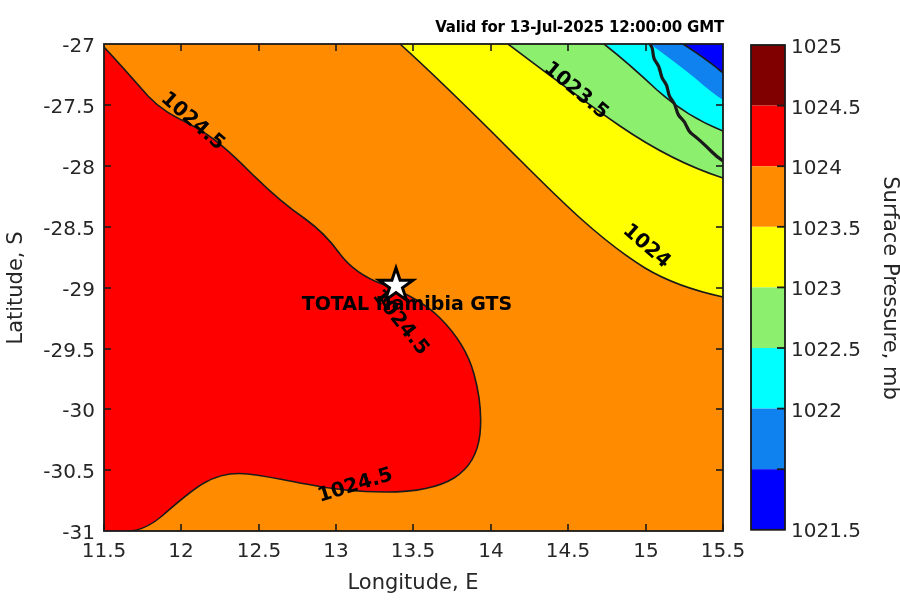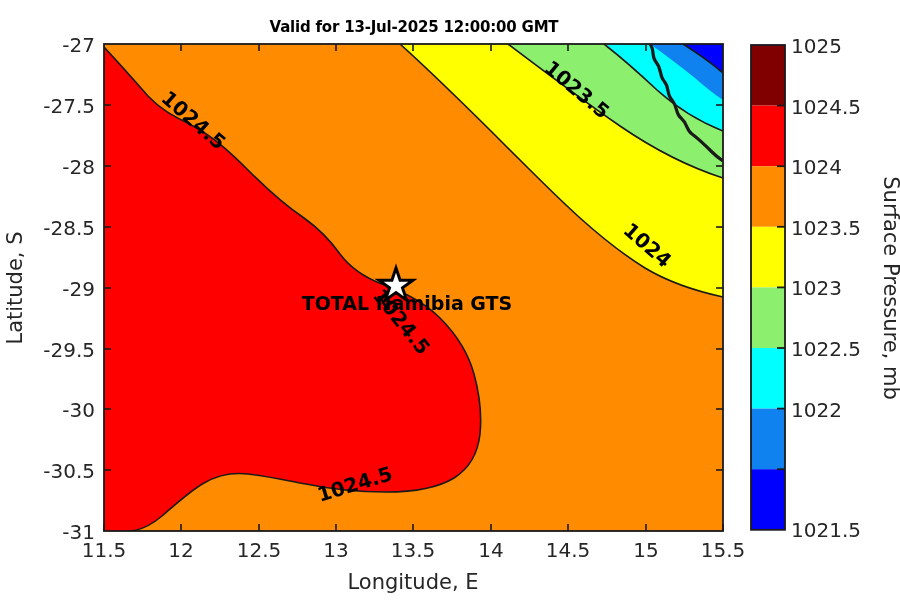--- a/index.html
+++ b/index.html
@@ -1,19 +1,19 @@
 <!DOCTYPE html>
 <html><head>
 <meta charset="utf-8">
 <style>
   html,body{margin:0;padding:0;background:#ffffff;}
   body{width:900px;height:600px;overflow:hidden;
        font-family:"DejaVu Sans","Liberation Sans",sans-serif;}
   #root{position:relative;width:900px;height:600px;}
-  .ttl{position:absolute;left:104px;top:18px;width:620px;text-align:center;
+  .ttl{position:absolute;left:104px;top:18px;width:620px;text-align:right;
        font-size:15px;font-weight:bold;color:#000;letter-spacing:-0.2px;}
   svg{position:absolute;left:0;top:0;}
   .tklab{font-size:20px;fill:#262626;font-family:"DejaVu Sans","Liberation Sans",sans-serif;}
   .axlab{font-size:21px;fill:#262626;font-family:"DejaVu Sans","Liberation Sans",sans-serif;}
   .cblab{font-size:20px;fill:#262626;font-family:"DejaVu Sans","Liberation Sans",sans-serif;}
   .clab{font-size:20px;font-weight:bold;fill:#000;
         font-family:"DejaVu Sans","Liberation Sans",sans-serif;
         paint-order:stroke;stroke:none;}
   .stnlab{font-size:19px;font-weight:bold;fill:#000;
         font-family:"DejaVu Sans","Liberation Sans",sans-serif;}

